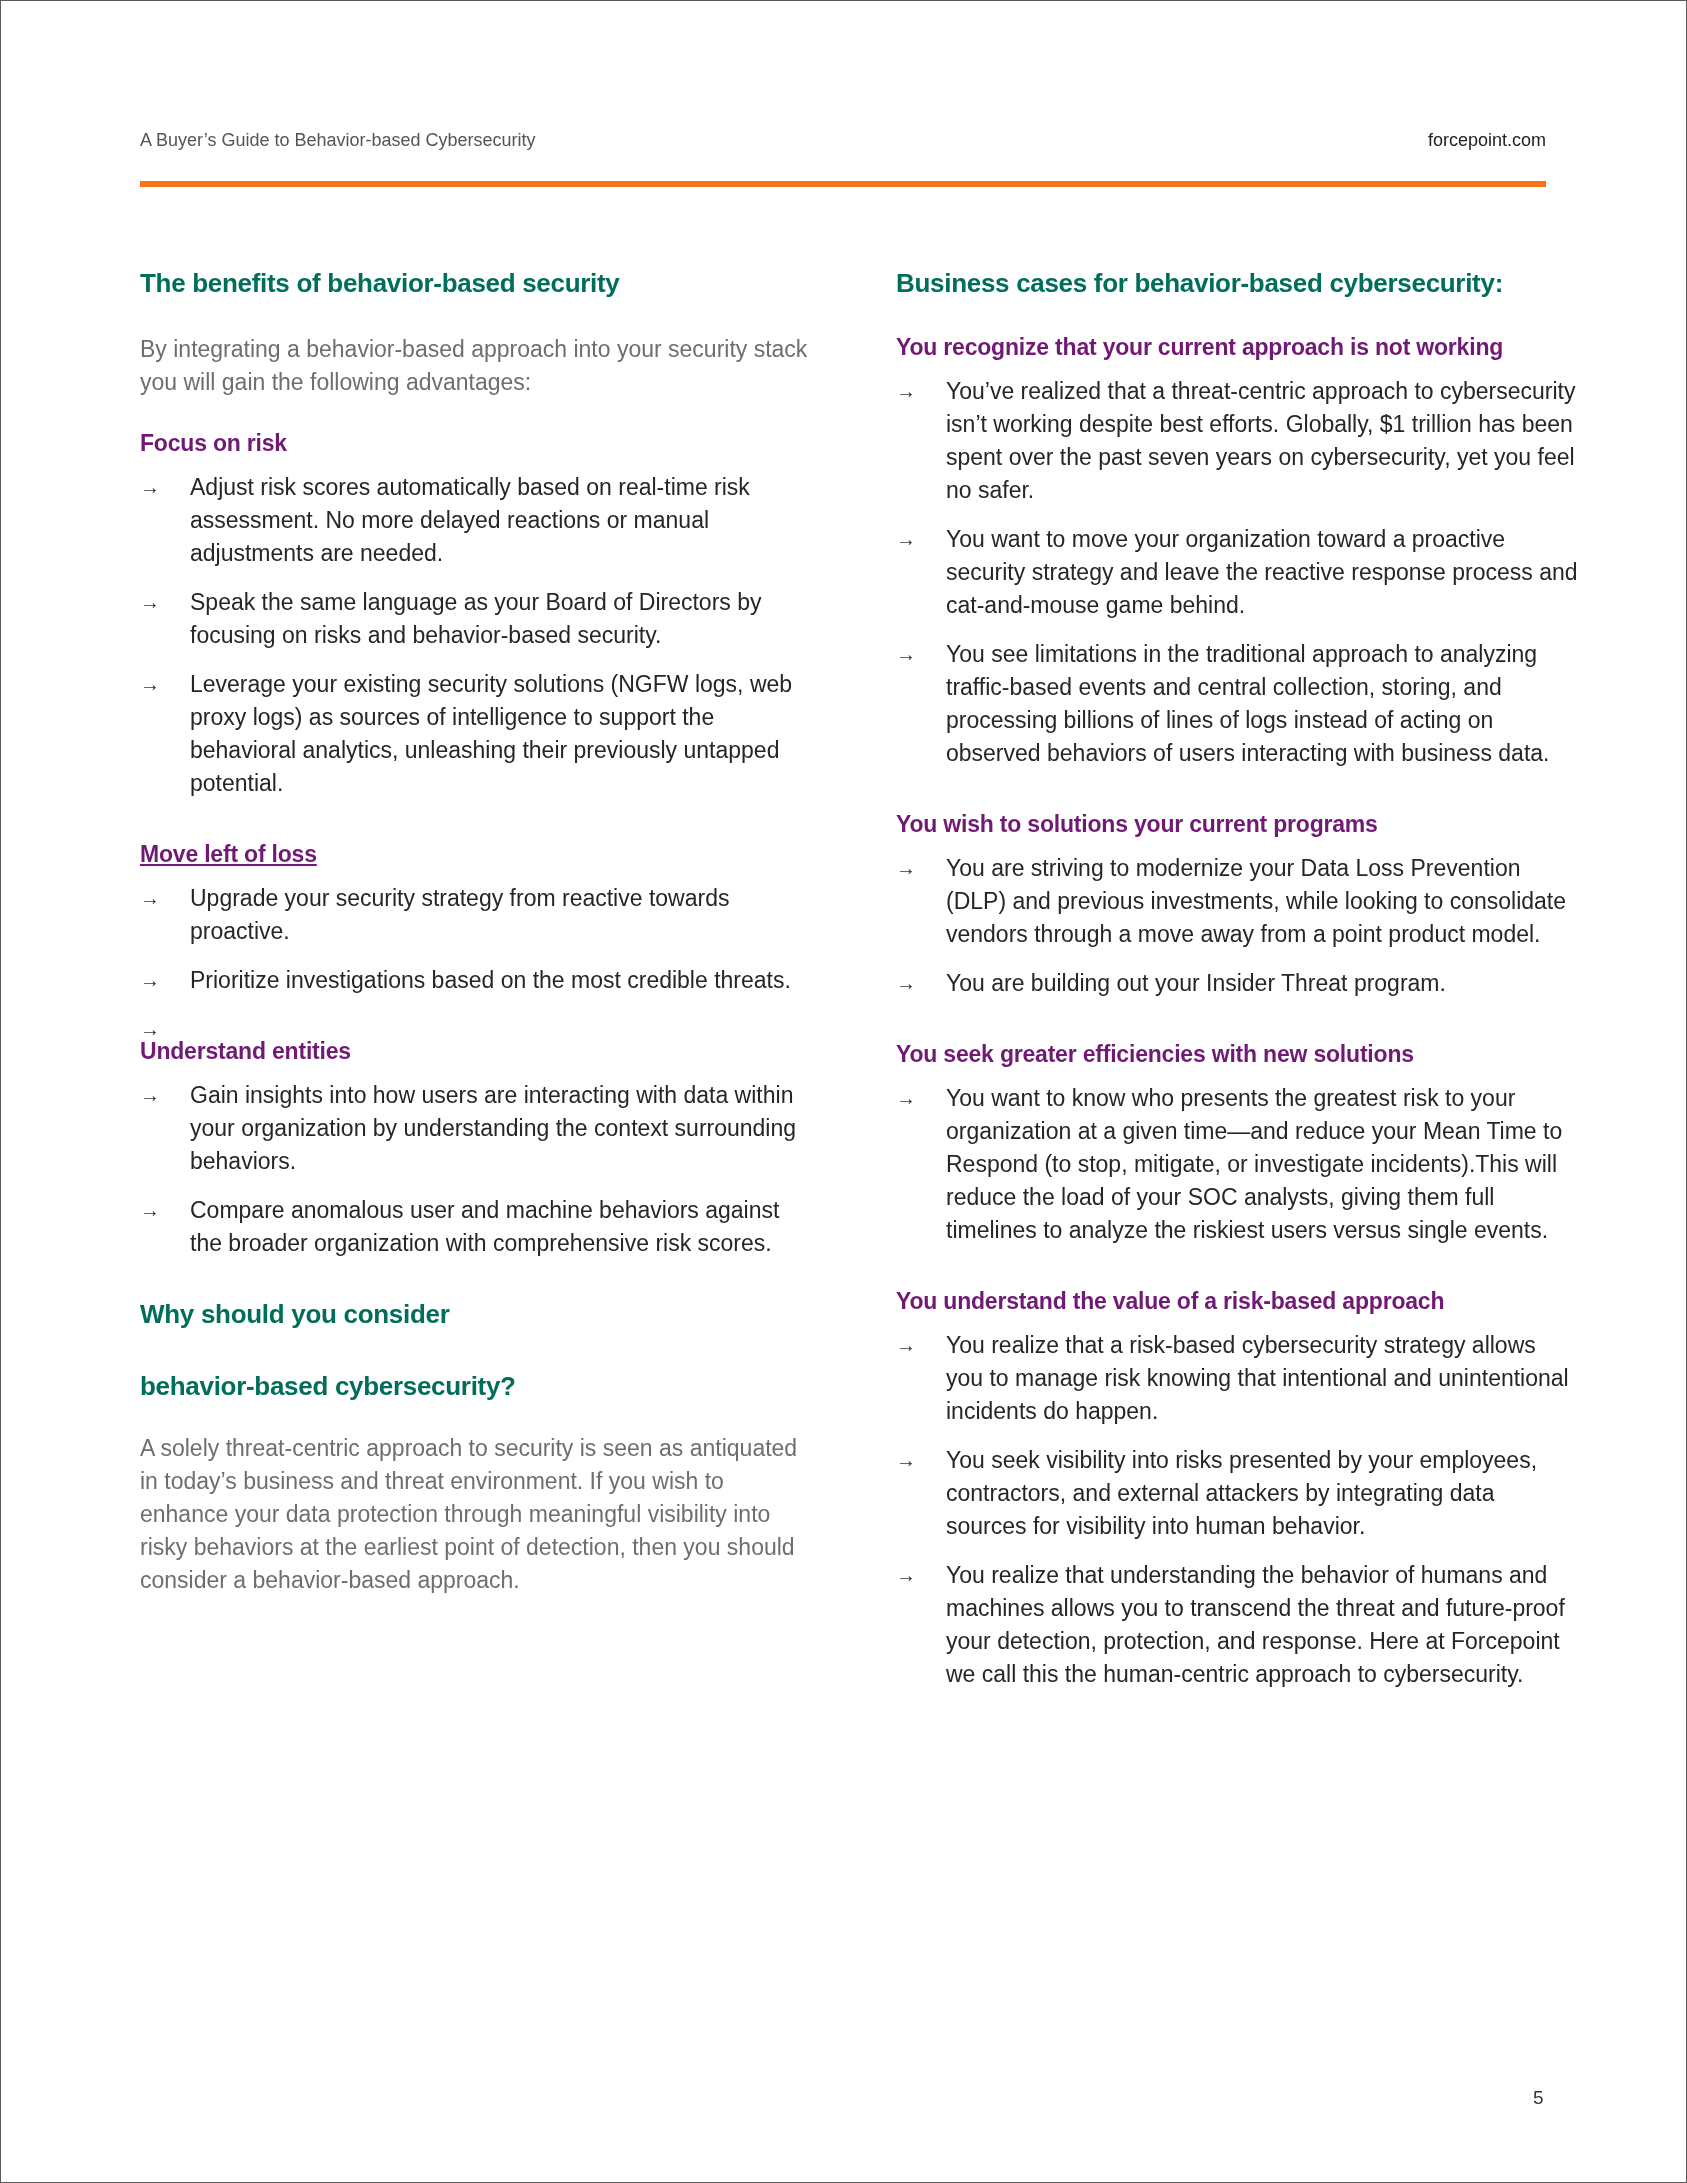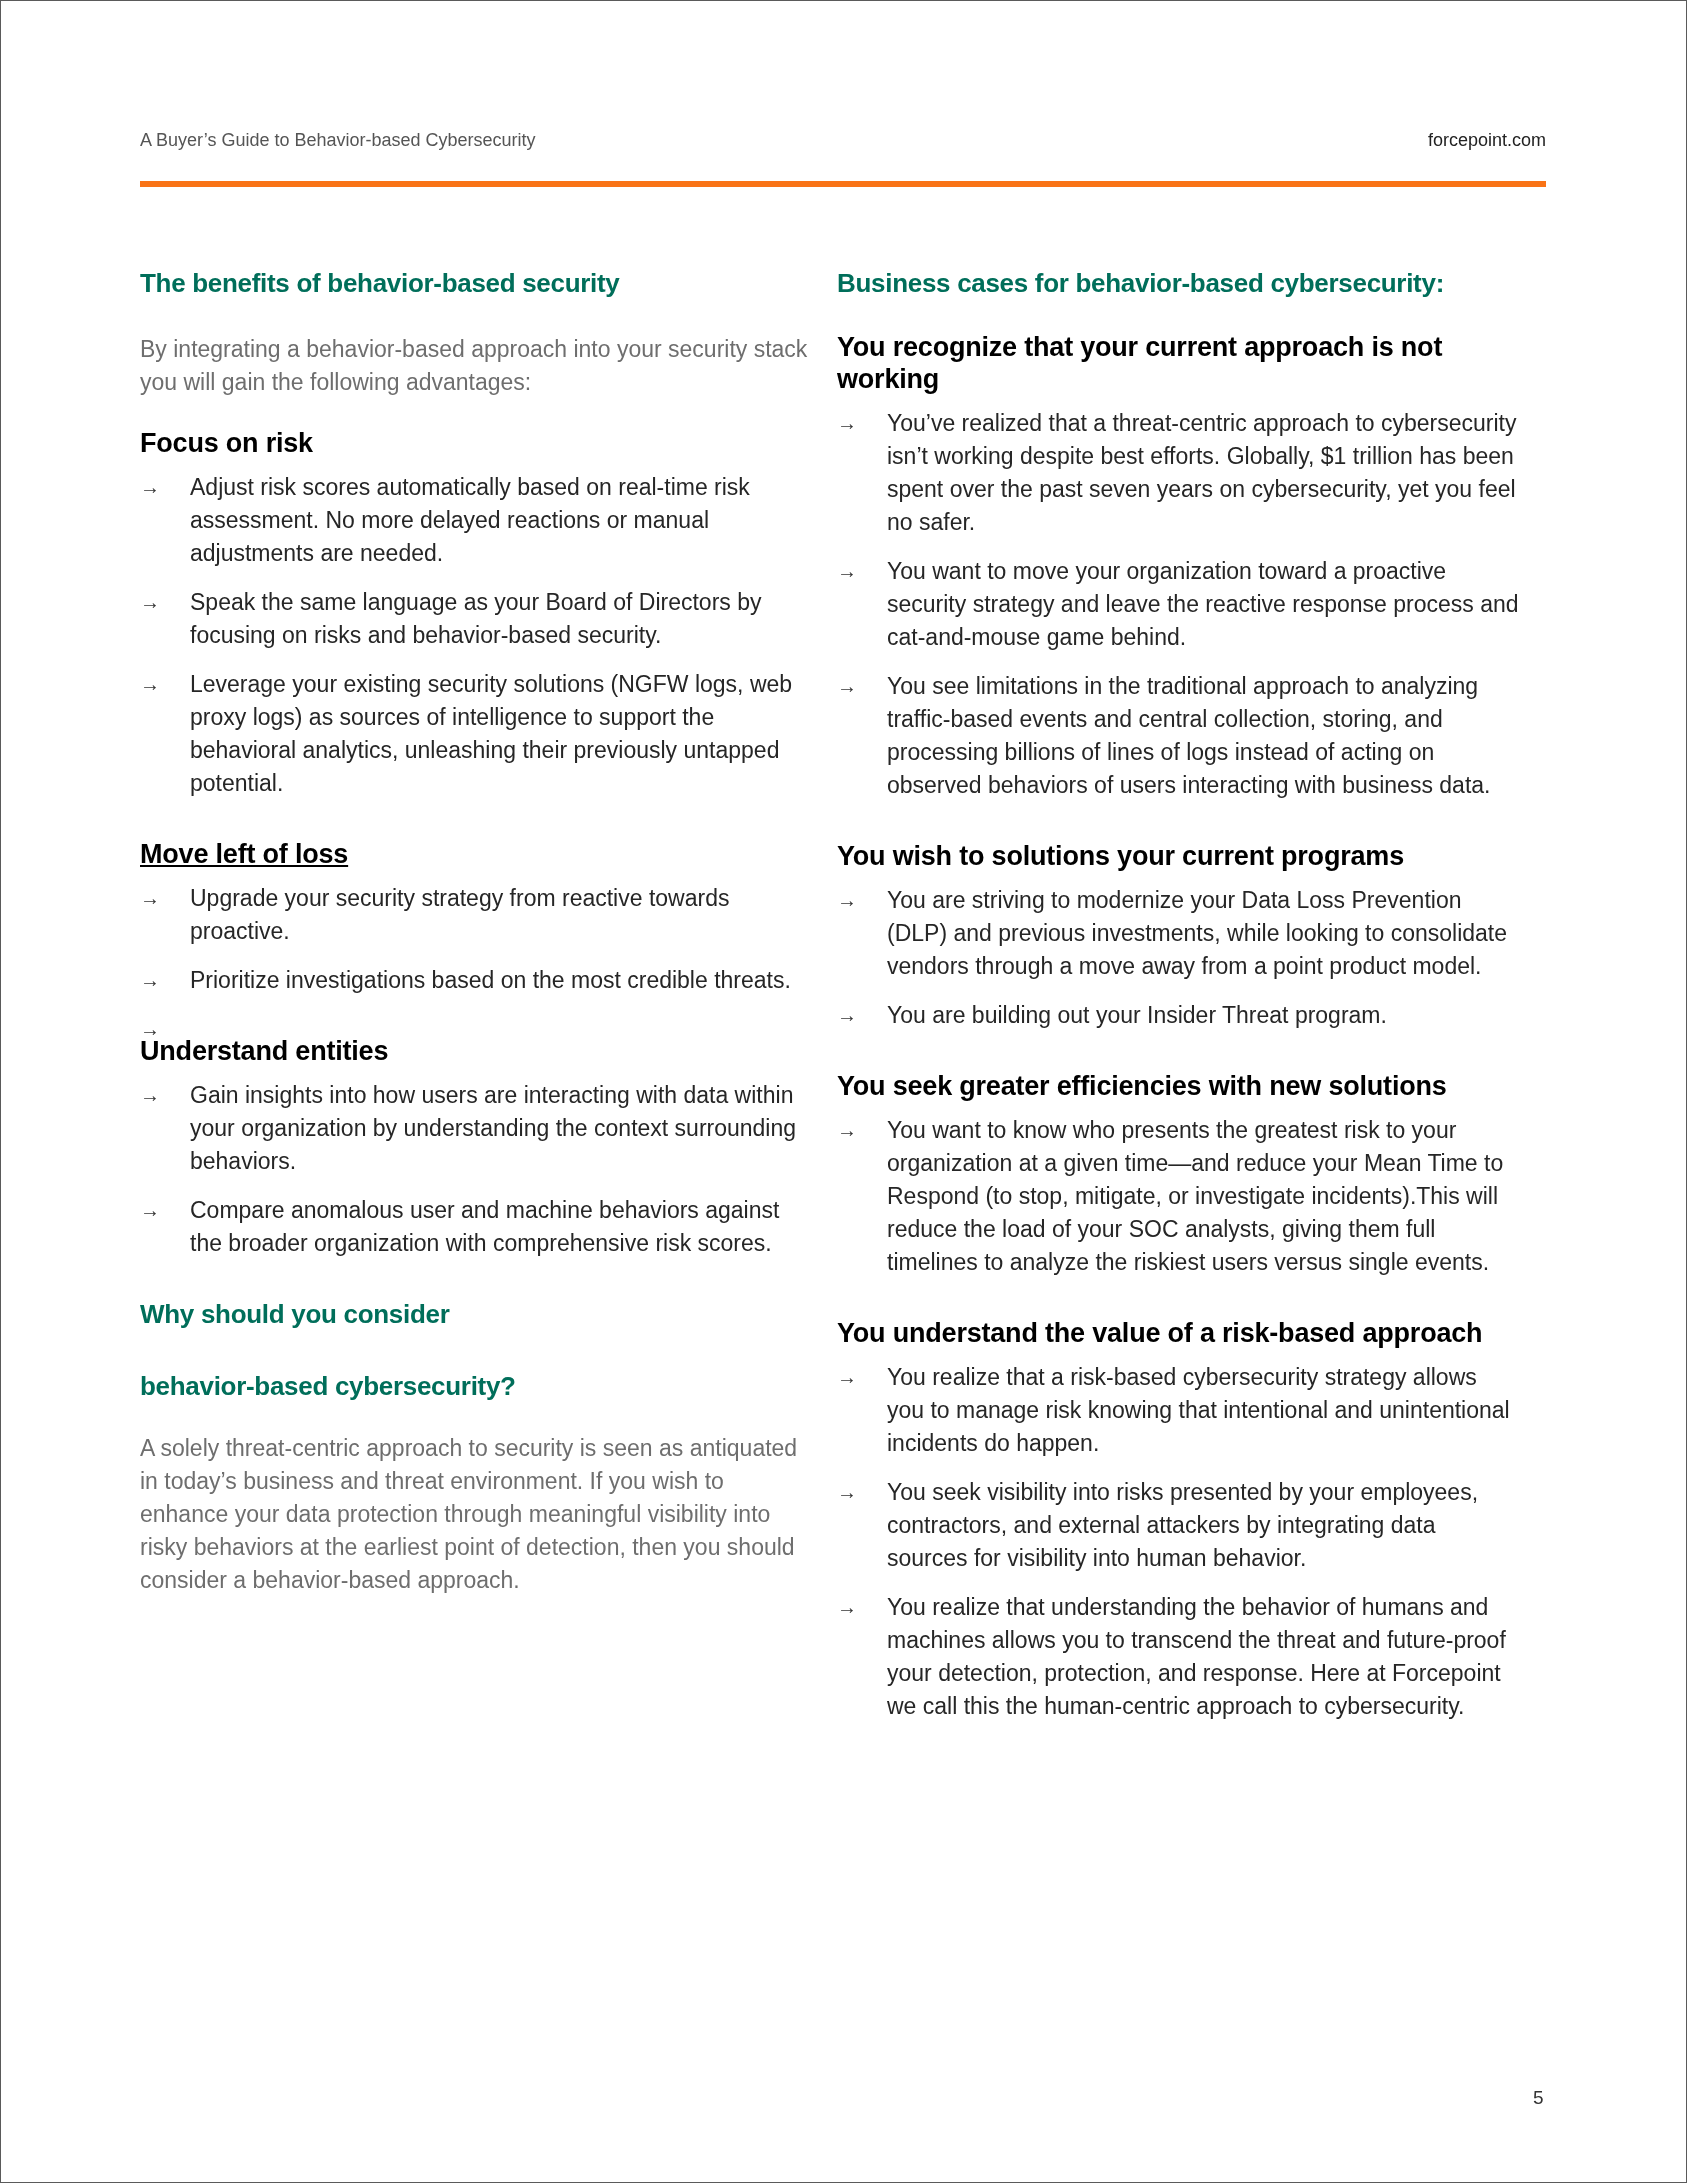--- a/index.html
+++ b/index.html
@@ -6,25 +6,25 @@
   body { width: 1687px; height: 2183px; position: relative; overflow: hidden;
          font-family: "Liberation Sans", sans-serif; color: #1f1f1f; }
   .page-border { position: absolute; left: 0; top: 0; width: 1685px; height: 2181px;
                  border: 1.3px solid #5a5a5a; }
   .header { position: absolute; left: 140px; top: 130px; width: 1406px; height: 51px;
             border-bottom: 6px solid #f97316; }
   .header-title { position: absolute; left: 0; top: 0; font-size: 18px; color: #555; }
   .header-site { position: absolute; right: 0; top: 0; font-size: 18px; color: #222; }
   .col { position: absolute; top: 267px; }
   .col-left { left: 140px; width: 675px; }
-  .col-right { left: 837px; width: 682px; }
+  .col-right { left: 896px; width: 682px; }
   h2.sec-title { font-size: 26px; font-weight: bold; color: #006e5a; margin: 0;
                  line-height: 32px; letter-spacing: -0.3px; }
   .intro { font-size: 23px; color: #6e6e6e; line-height: 33px; margin: 0; }
-  h3.sub { font-size: 27px; font-weight: bold; color: #000000; margin: 0;
+  h3.sub { font-size: 23px; font-weight: bold; color: #701a75; margin: 0;
            line-height: 32px; letter-spacing: -0.2px; }
   ul.arrows { list-style: none; margin: 0; padding: 0; }
   ul.arrows li { position: relative; padding-left: 50px; font-size: 23px;
                  line-height: 33px; color: #262626; margin-bottom: 16px; }
   ul.arrows li .arrow { position: absolute; left: 0; top: 0; font-size: 20px; color: #333; }
   .page-num { position: absolute; left: 1533px; top: 2087px; font-size: 19px; color: #333; }
 </style>
 </head>
 <body>
 

